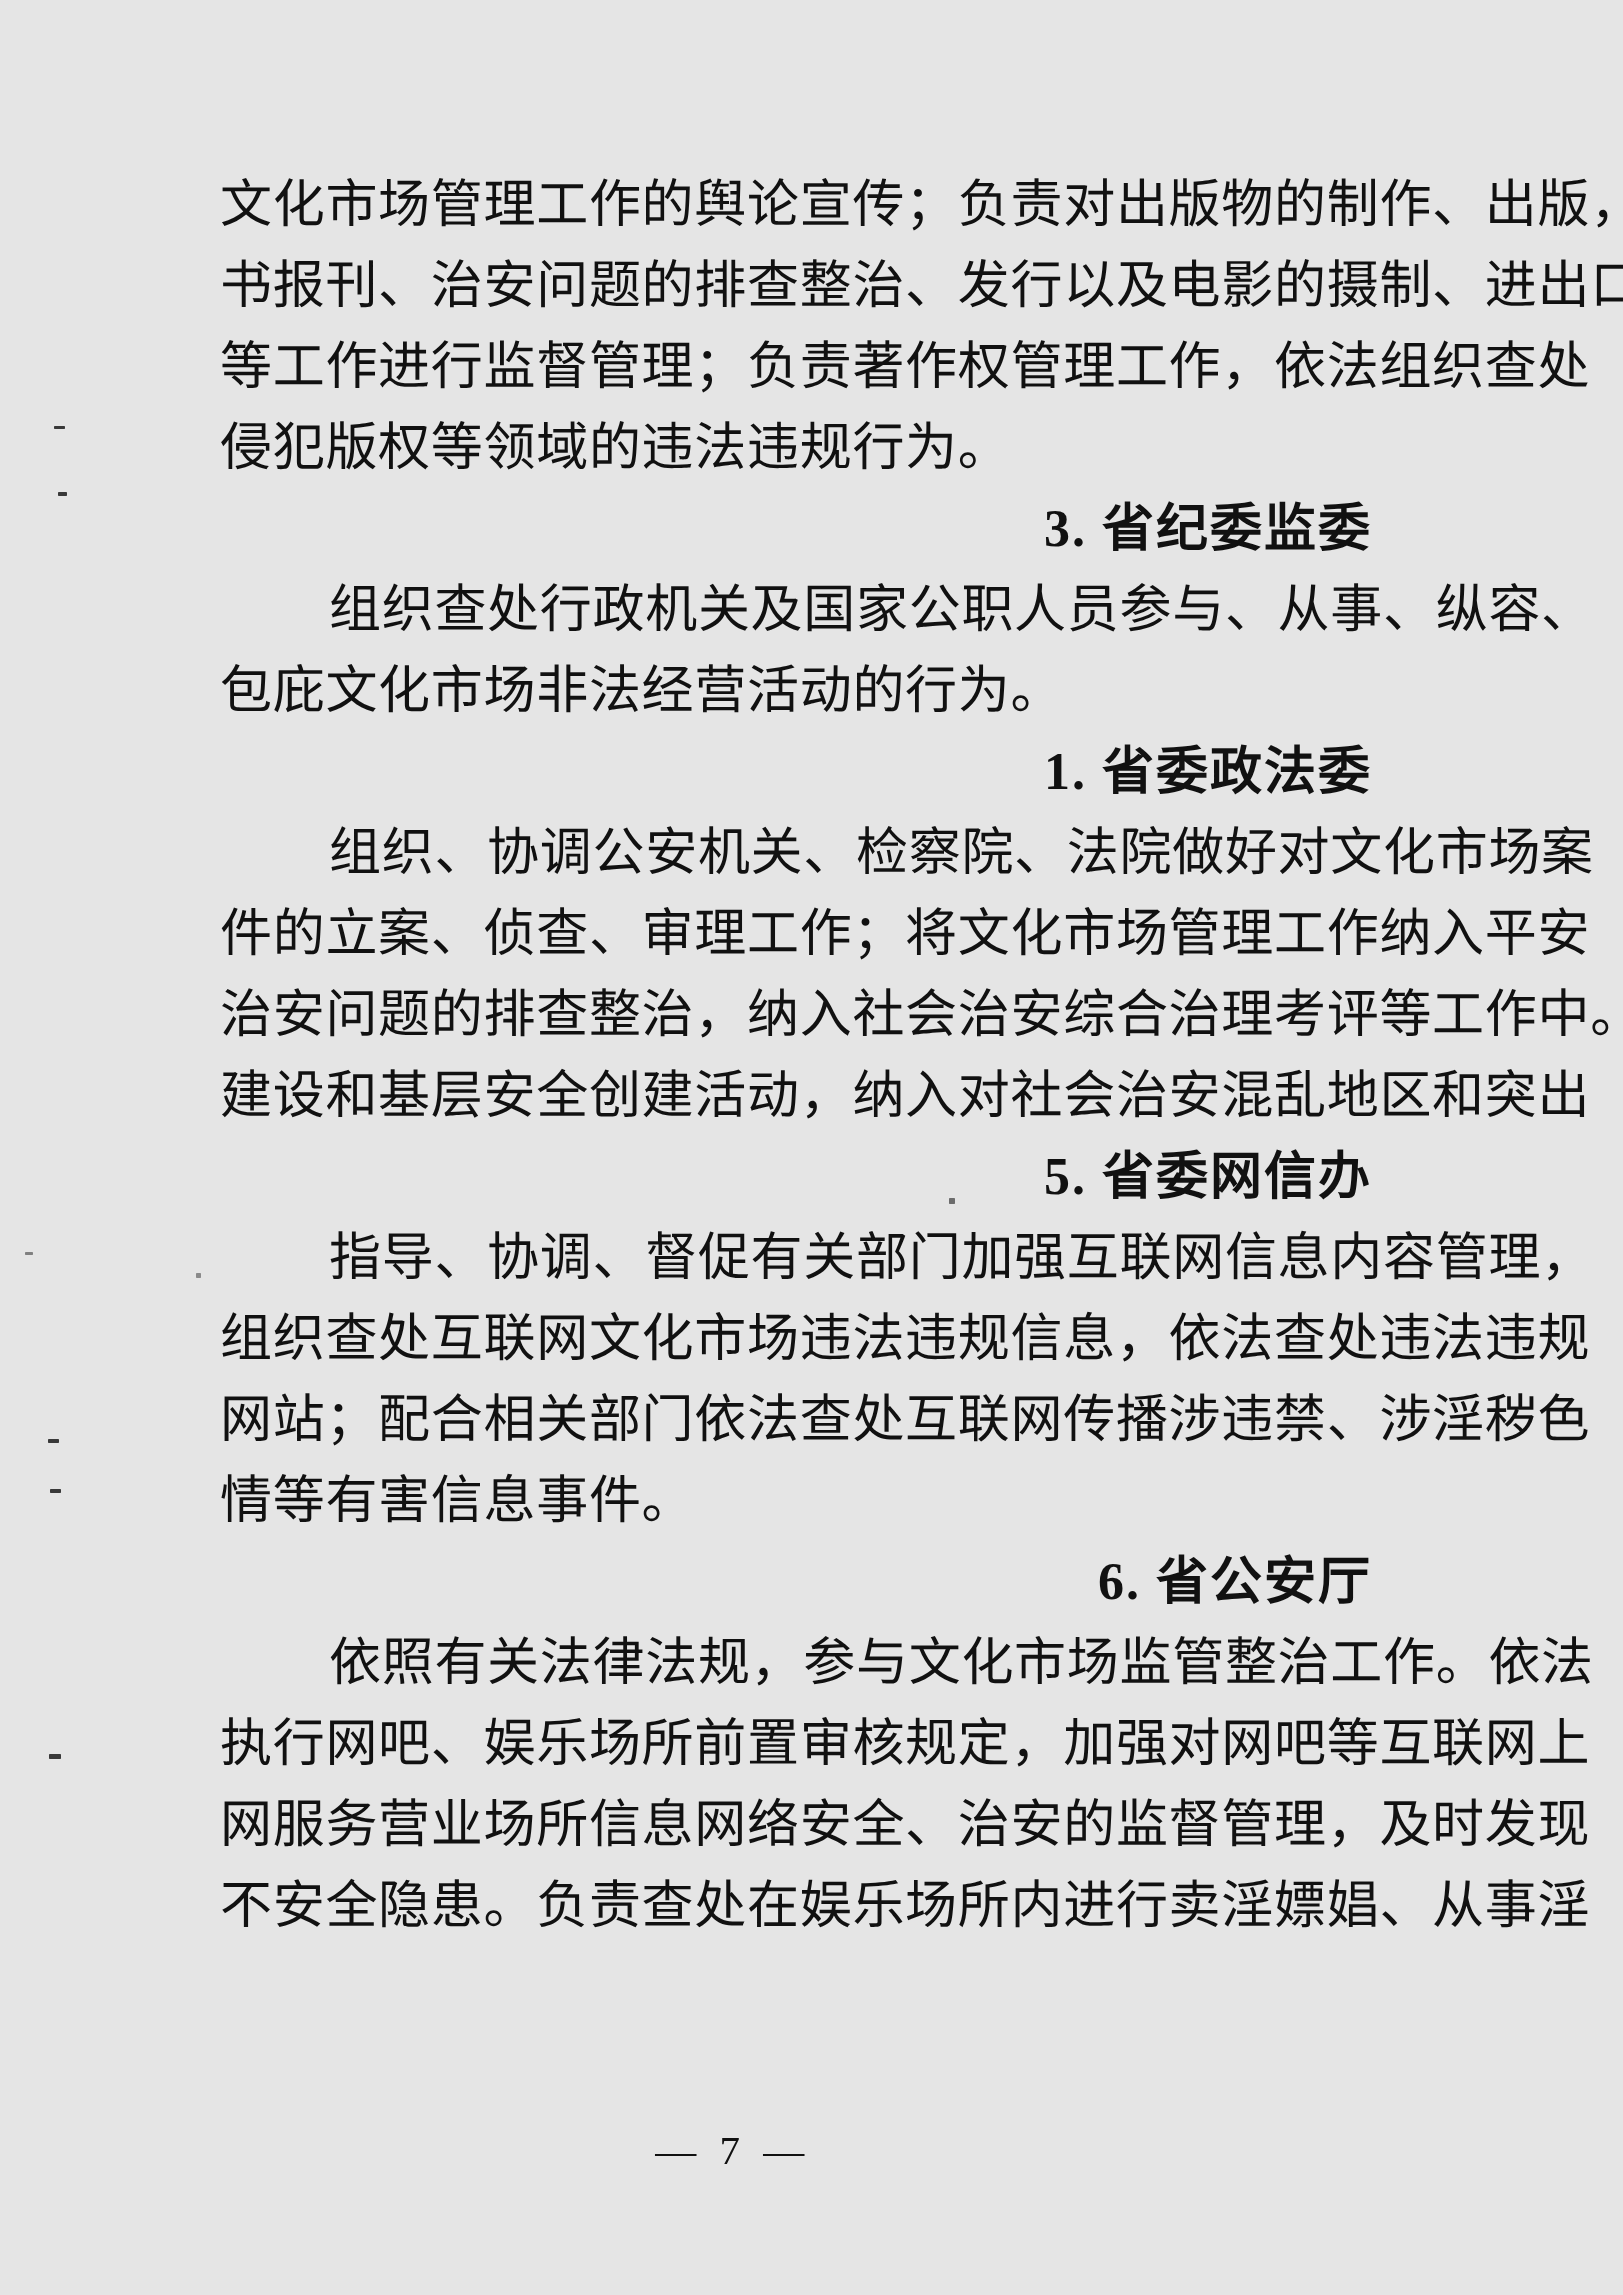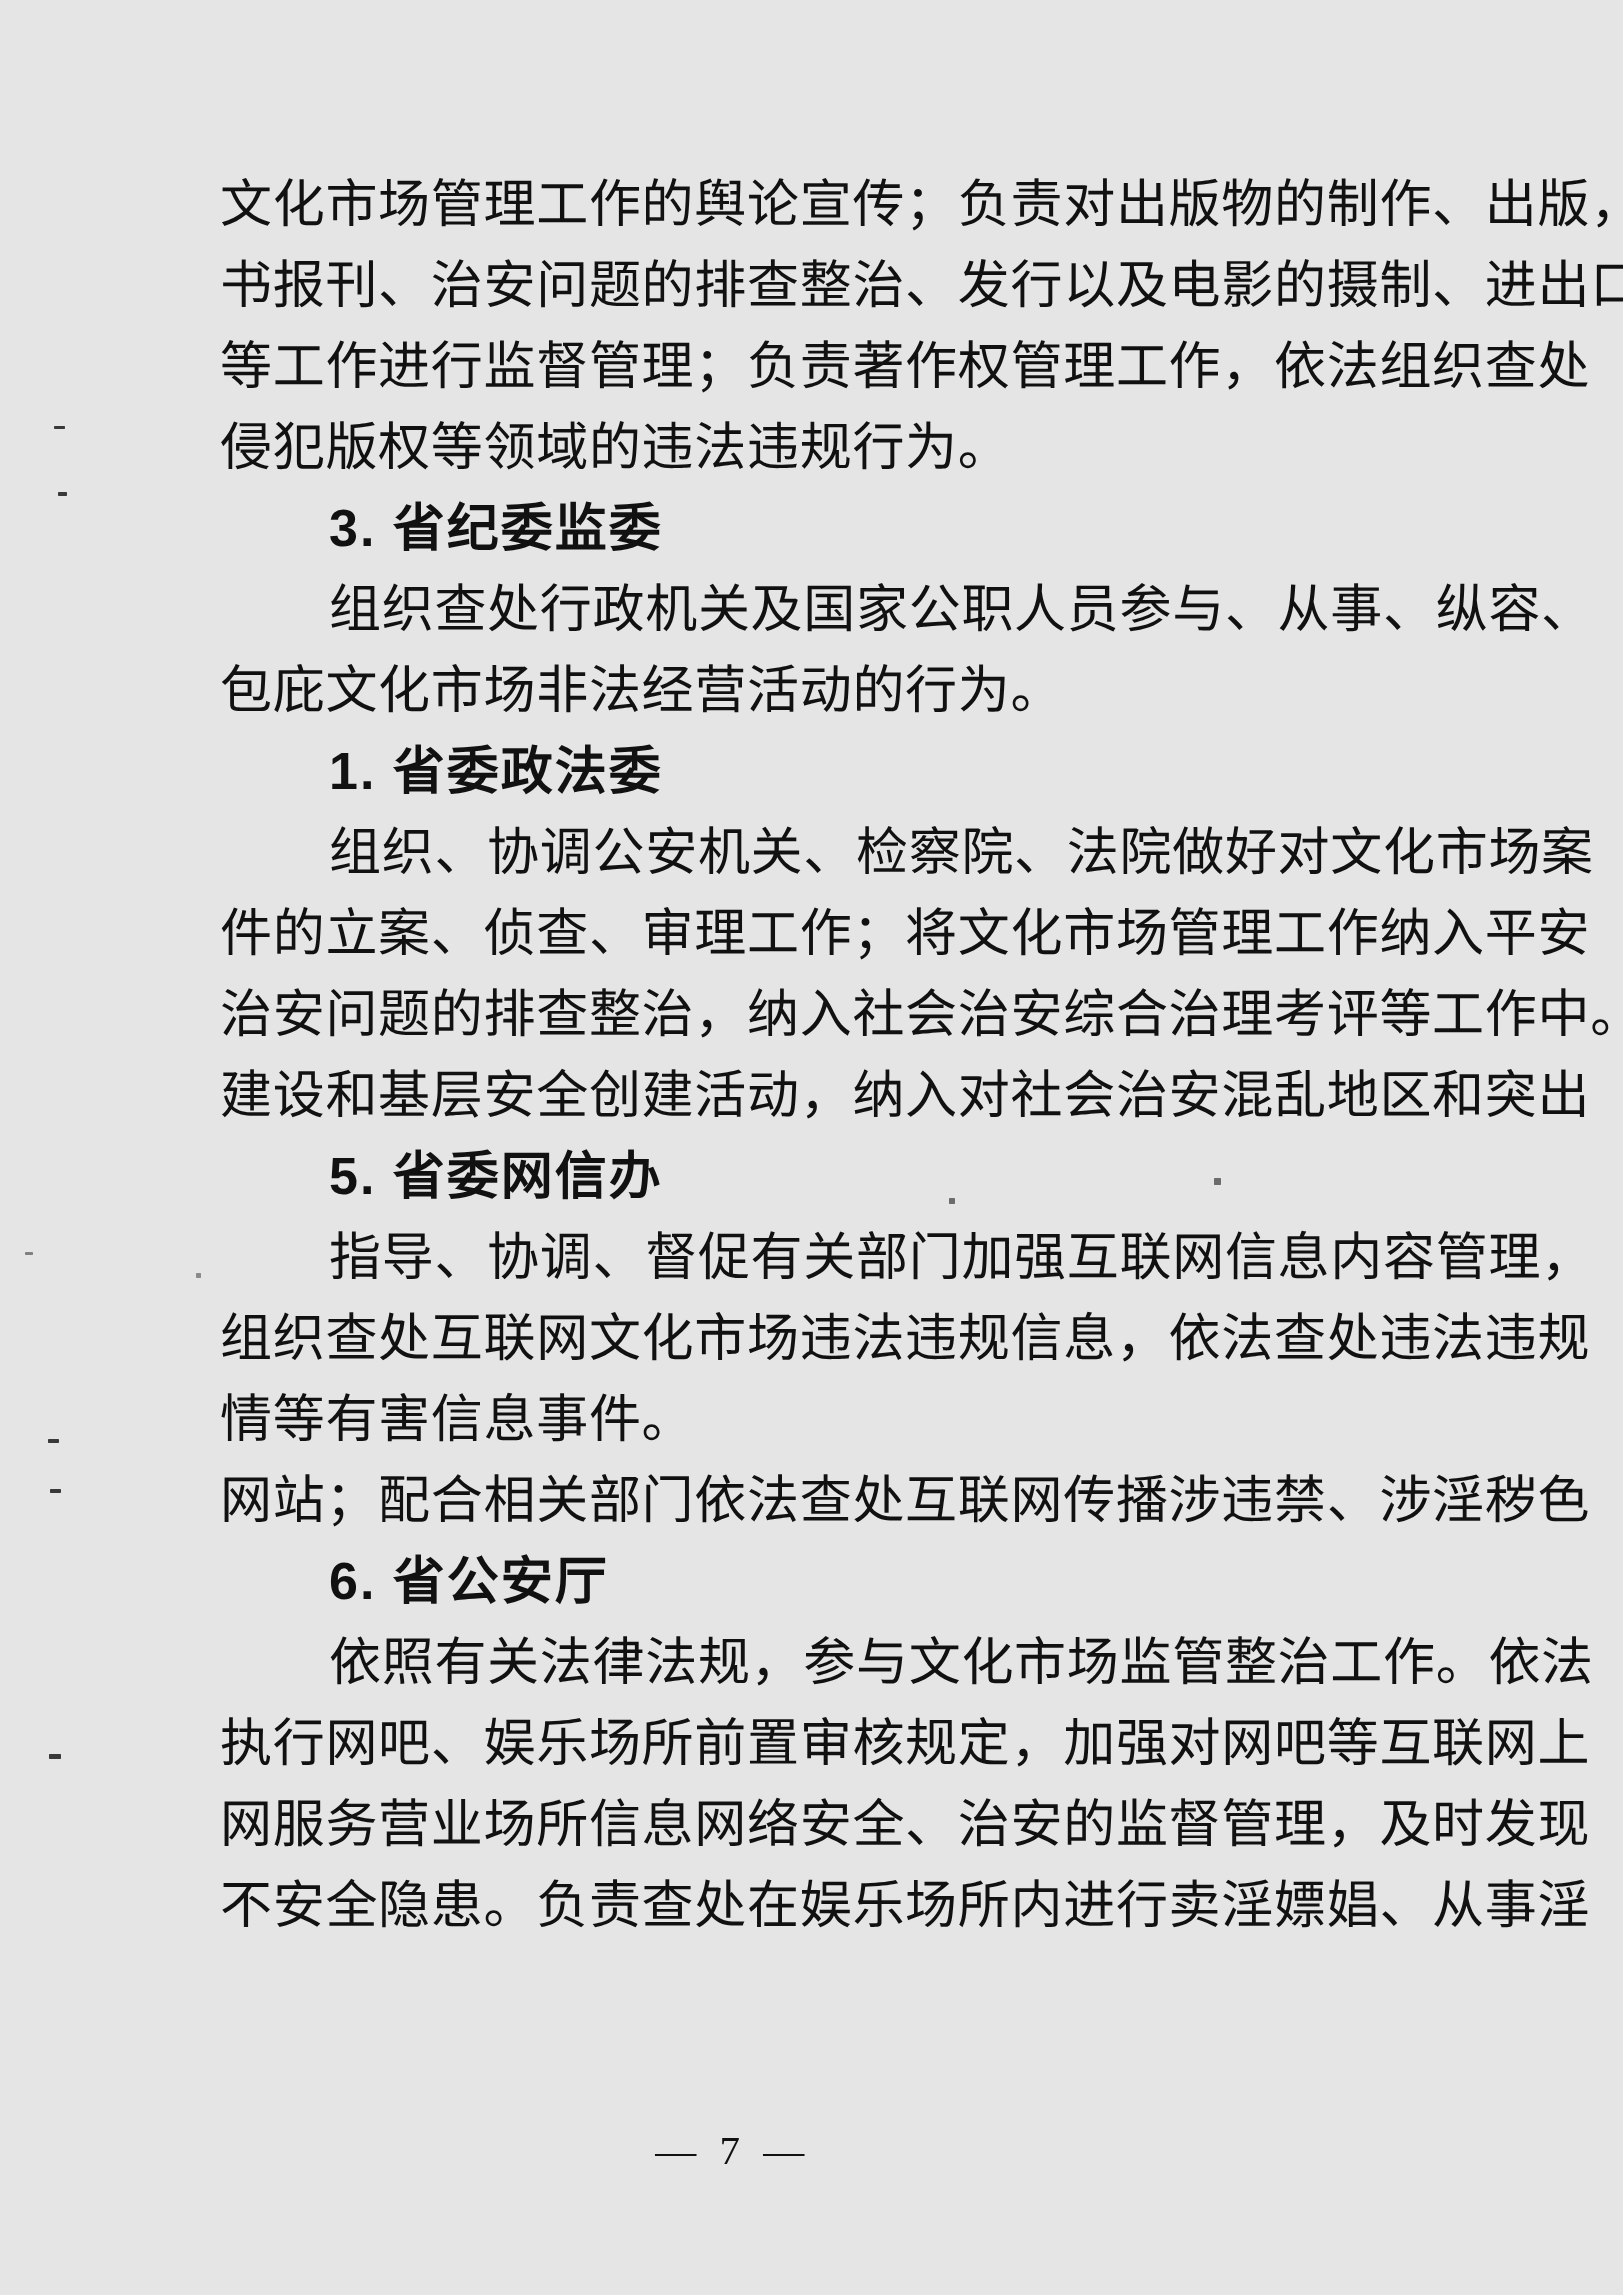--- a/index.html
+++ b/index.html
@@ -39,21 +39,22 @@
   }
 
   .line.indent {
     padding-left: 109px;      
   }
 
   .line.heading {
     font-weight: bold;
     padding-left: 109px;
     letter-spacing: 2px;
-    font-family: Liberation Sans, sans-serif;
+    font-family: Liberation Serif, serif;
+    text-align: right;
   }
 
   
   .page-number {
     position: absolute;
     left: 0;
     right: 0;
     top: 2126px;
     text-align: center;
     padding-right: 157px;
@@ -106,22 +107,22 @@
       <div class="line indent">组织、协调公安机关、检察院、法院做好对文化市场案</div>
       <div class="line">件的立案、侦查、审理工作；将文化市场管理工作纳入平安</div>
       <div class="line">治安问题的排查整治，纳入社会治安综合治理考评等工作中。</div>
       <div class="line">建设和基层安全创建活动，纳入对社会治安混乱地区和突出</div>
     </div>
 
     <div>
       <div class="line heading">5. 省委网信办</div>
       <div class="line indent">指导、协调、督促有关部门加强互联网信息内容管理，</div>
       <div class="line">组织查处互联网文化市场违法违规信息，依法查处违法违规</div>
+      <div class="line">网站；配合相关部门依法查处互联网传播涉违禁、涉淫秽色</div>
       <div class="line">情等有害信息事件。</div>
-      <div class="line">网站；配合相关部门依法查处互联网传播涉违禁、涉淫秽色</div>
     </div>
 
     <div>
       <div class="line heading">6. 省公安厅</div>
       <div class="line indent">依照有关法律法规，参与文化市场监管整治工作。依法</div>
       <div class="line">执行网吧、娱乐场所前置审核规定，加强对网吧等互联网上</div>
       <div class="line">网服务营业场所信息网络安全、治安的监督管理，及时发现</div>
       <div class="line">不安全隐患。负责查处在娱乐场所内进行卖淫嫖娼、从事淫</div>
     </div>
 

